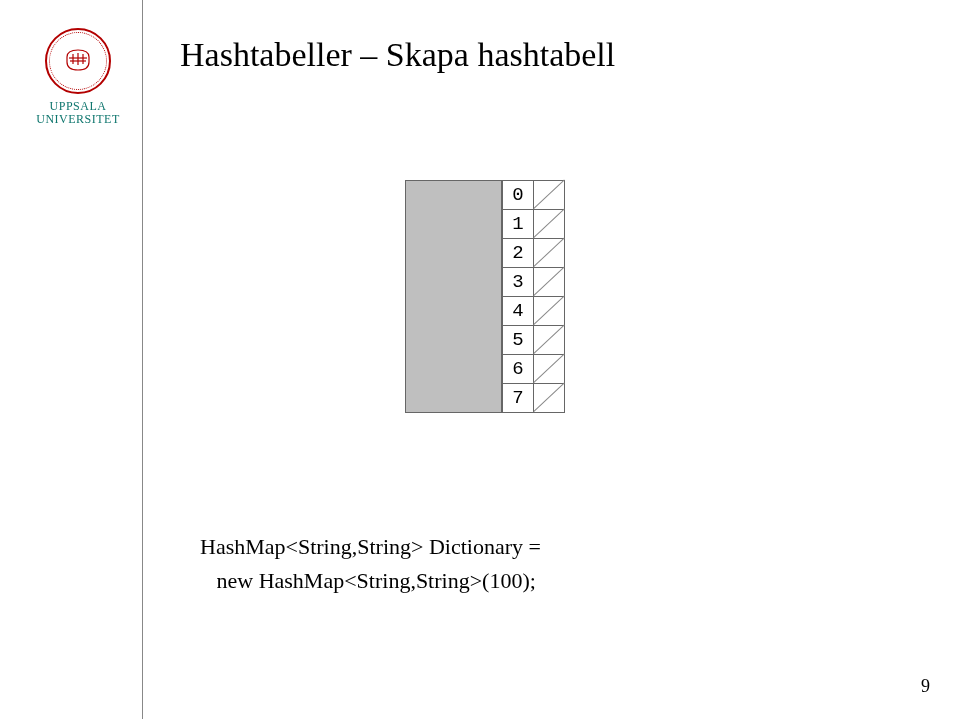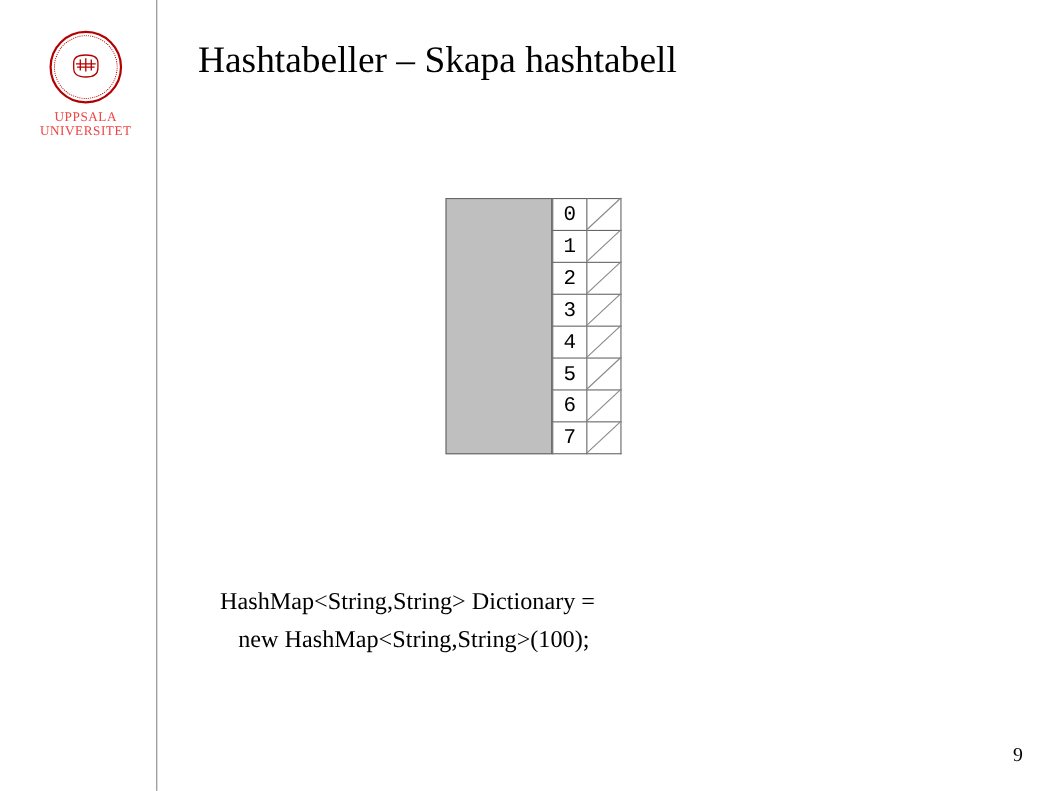--- a/index.html
+++ b/index.html
@@ -56,21 +56,21 @@
   border-radius: 50%;
   display: flex;
   align-items: center;
   justify-content: center;
   color: #b30000;
   font-size: 18px;
   font-weight: bold;
 }
 .seal-inner svg { display:block; }
 .logo-text {
-  color: #ef4444;
+  color: #0f766e;
   font-size: 12px;
   line-height: 1.1;
   letter-spacing: 0.5px;
 }
 .slide-title {
   position: absolute;
   left: 180px;
   top: 36px;
   font-size: 34px;
   color: #000;

